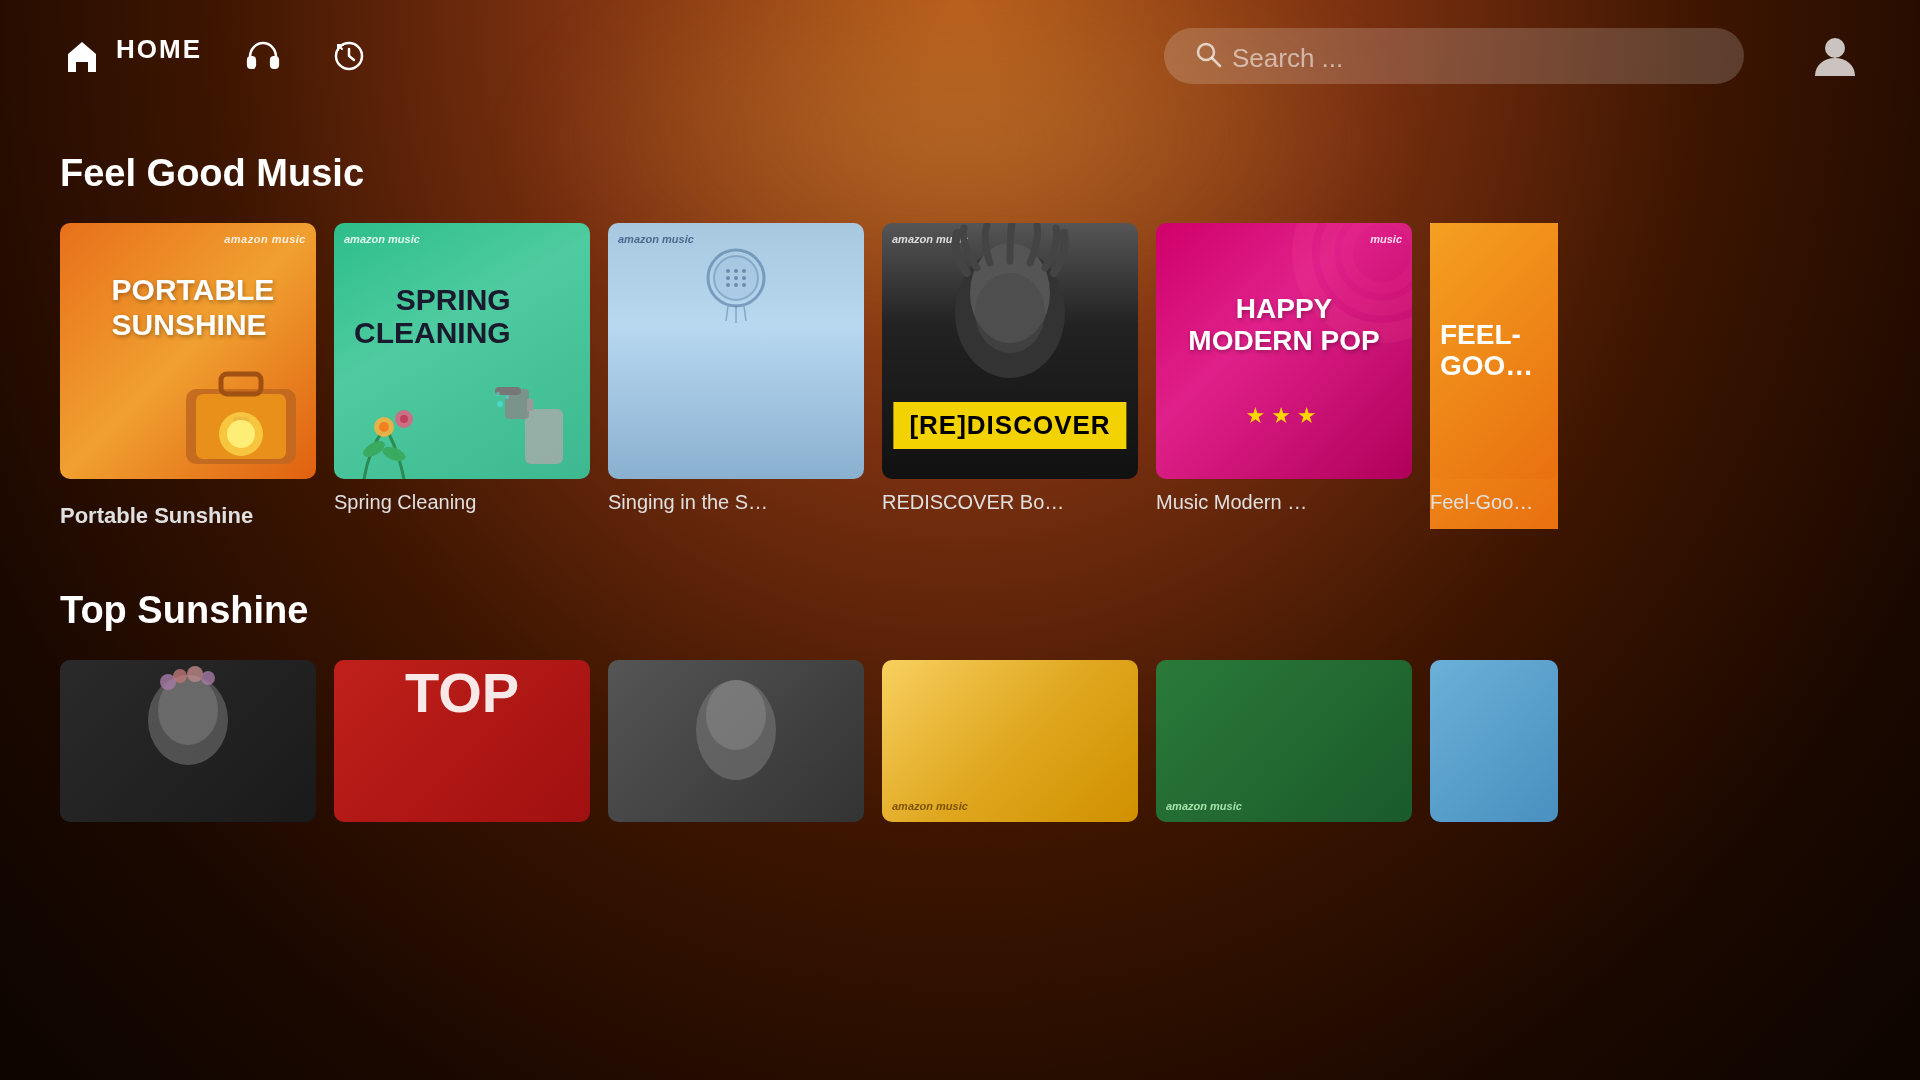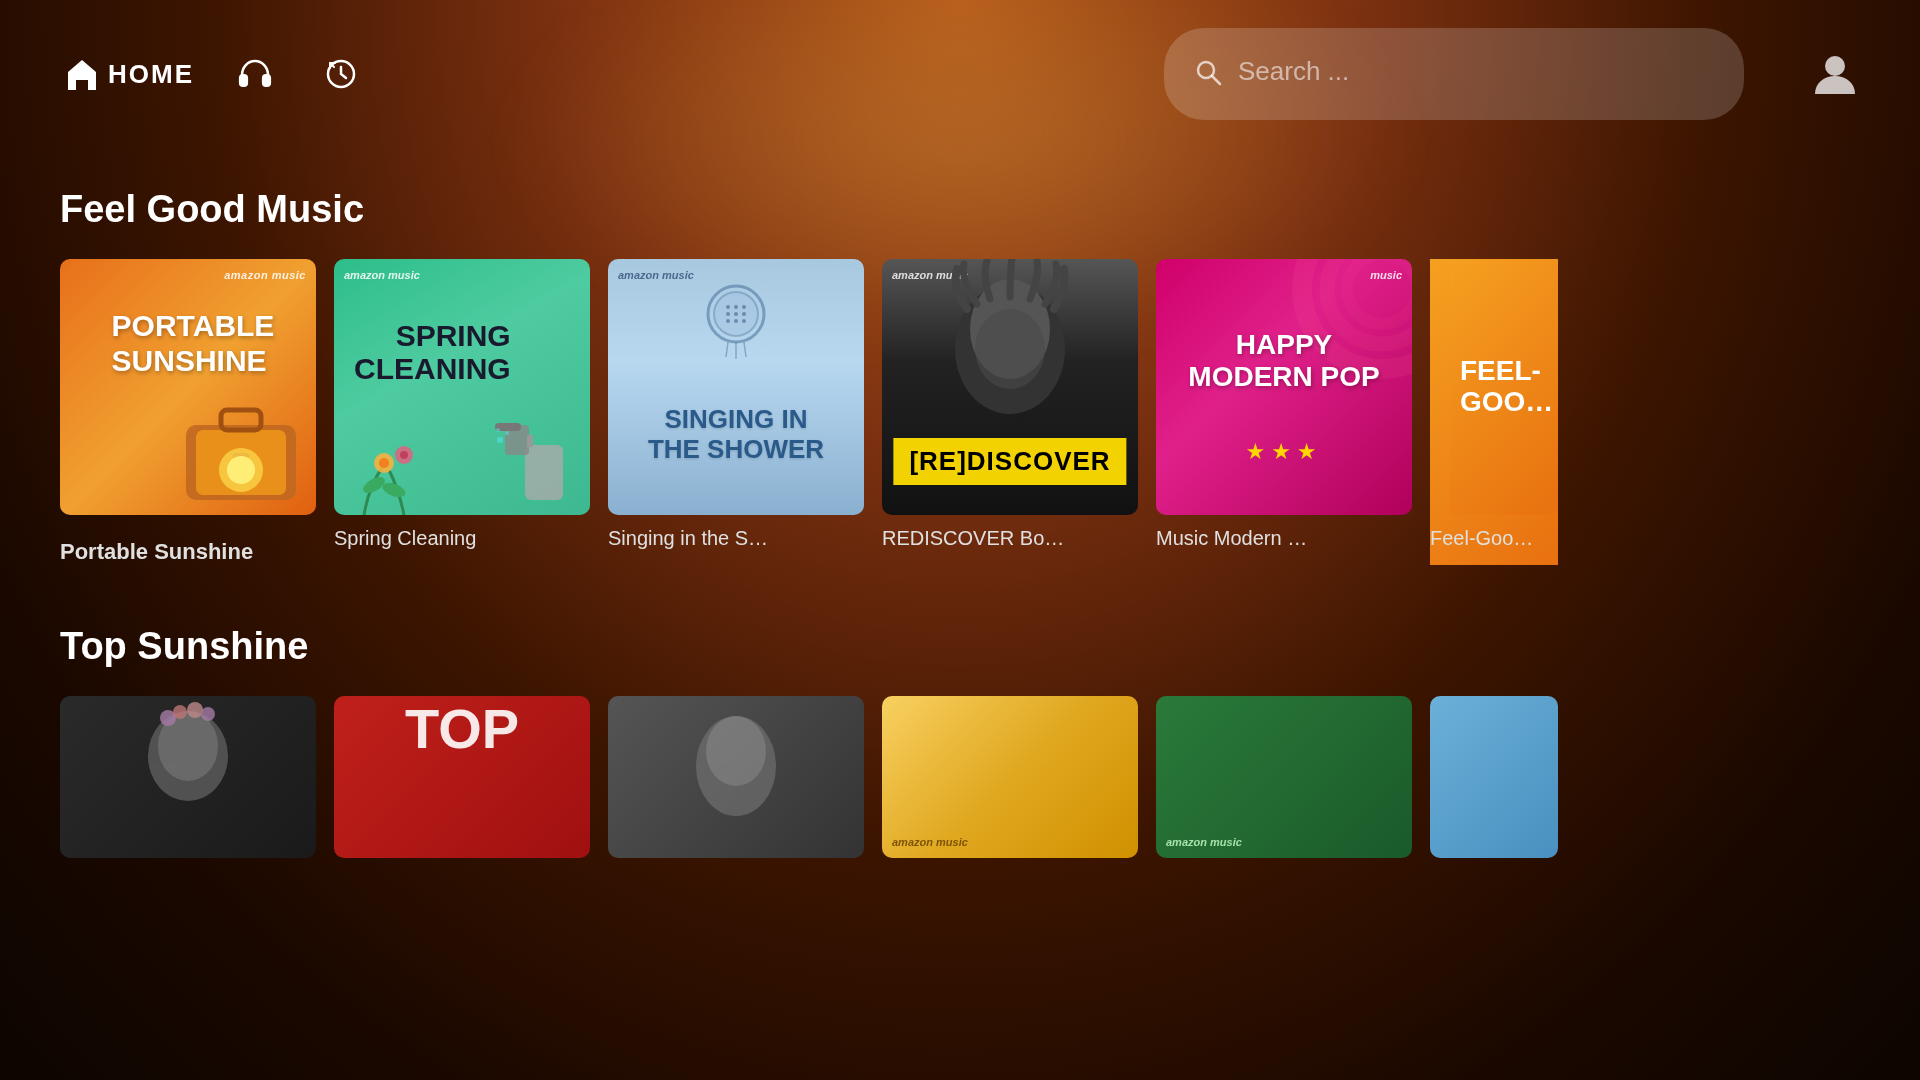--- a/index.html
+++ b/index.html
@@ -41,22 +41,21 @@
     
     .navbar {
       display: flex;
       align-items: center;
       padding: 28px 60px;
       gap: 36px;
     }
 
     .nav-home {
       display: flex;
-      align-items: center;
-      gap: 4px;
+      gap: 12px;
       cursor: pointer;
     }
 
     .home-icon {
       width: 44px; height: 44px;
       fill: #fff;
     }
 
     .nav-home-label {
       font-size: 26px;
@@ -78,25 +77,25 @@
     .nav-icon-btn svg {
       width: 38px; height: 38px;
       fill: none;
       stroke: #fff;
       stroke-width: 2.2;
     }
 
     .search-bar {
       margin-left: auto;
       display: flex;
-      align-items: flex-start;
+      align-items: flex-end;
       background: rgba(255,255,255,0.18);
       border-radius: 40px;
-      padding: 28px 28px;
-      gap: 14px;
+      padding: 10px 28px;
+      gap: 8px;
       width: 580px;
     }
 
     .search-icon-wrap svg {
       width: 32px; height: 32px;
       fill: none;
       stroke: rgba(255,255,255,0.7);
       stroke-width: 2.5;
     }
 
@@ -297,21 +296,20 @@
     }
 
     
     .card-feel-good {
       background: linear-gradient(135deg, #f5a020 0%, #e87010 100%);
       width: 128px;
     }
 
     .card-feel-good .card-img-wrap {
       width: 128px;
-      padding-left: 20px;
     }
 
     .fg-label {
       position: absolute;
       top: 50%;
       left: 10px;
       transform: translateY(-50%);
       font-size: 28px;
       font-weight: 900;
       color: #fff;
@@ -530,21 +528,20 @@
               <circle cx="50" cy="35" r="2" fill="rgba(60,100,140,0.6)"></circle>
               <circle cx="58" cy="35" r="2" fill="rgba(60,100,140,0.6)"></circle>
               <circle cx="42" cy="42" r="2" fill="rgba(60,100,140,0.6)"></circle>
               <circle cx="50" cy="42" r="2" fill="rgba(60,100,140,0.6)"></circle>
               <circle cx="58" cy="42" r="2" fill="rgba(60,100,140,0.6)"></circle>
 
               <line x1="42" y1="63" x2="40" y2="78" stroke="rgba(80,120,160,0.5)" stroke-width="1.5"></line>
               <line x1="50" y1="63" x2="50" y2="80" stroke="rgba(80,120,160,0.5)" stroke-width="1.5"></line>
               <line x1="58" y1="63" x2="60" y2="78" stroke="rgba(80,120,160,0.5)" stroke-width="1.5"></line>
             </svg>
-            <div class="shower-label">SINGING IN<br>THE SHOWER</div>
           </div>
         </div>
         <div class="card-label">Singing in the S…</div>
       </div>
 
       <div class="card">
         <div class="card-img-wrap">
           <div class="card-img-inner card-rediscover" style="position:relative;background:linear-gradient(180deg,#555 0%,#222 40%,#111 100%);">
             <span style="position:absolute;top:10px;left:10px;font-size:11px;color:rgba(255,255,255,0.8);font-style:italic;font-weight:600;">amazon music</span>
 

